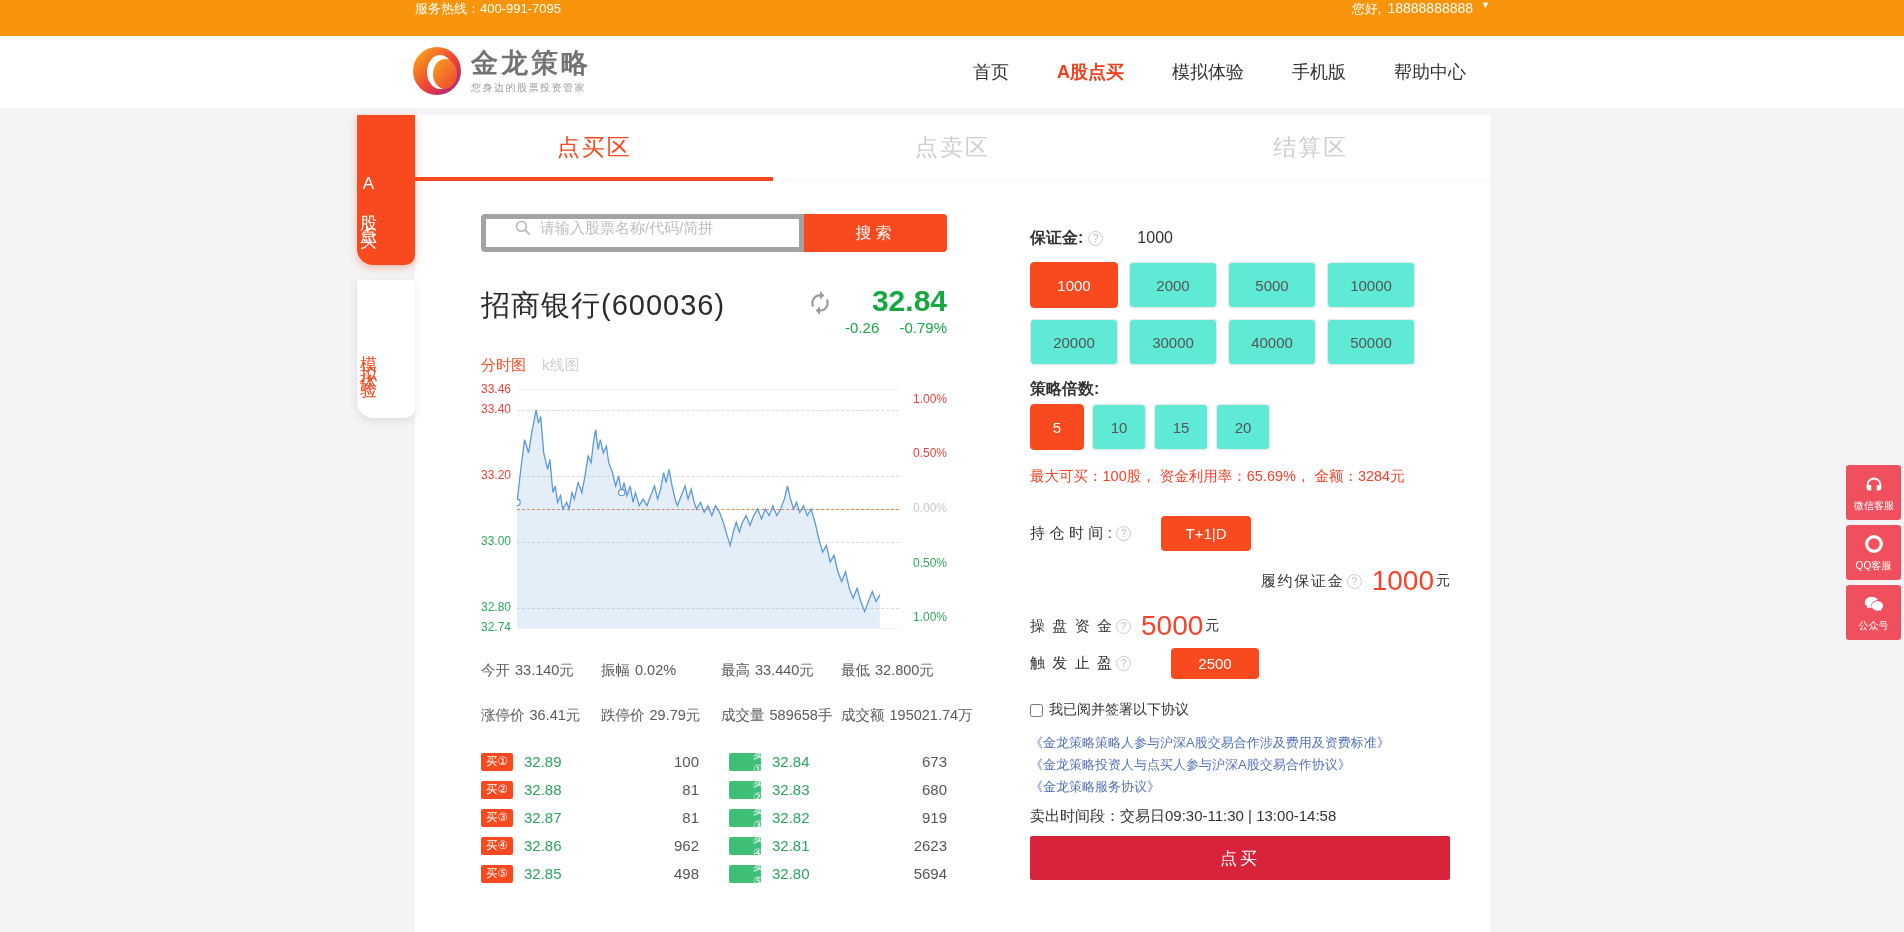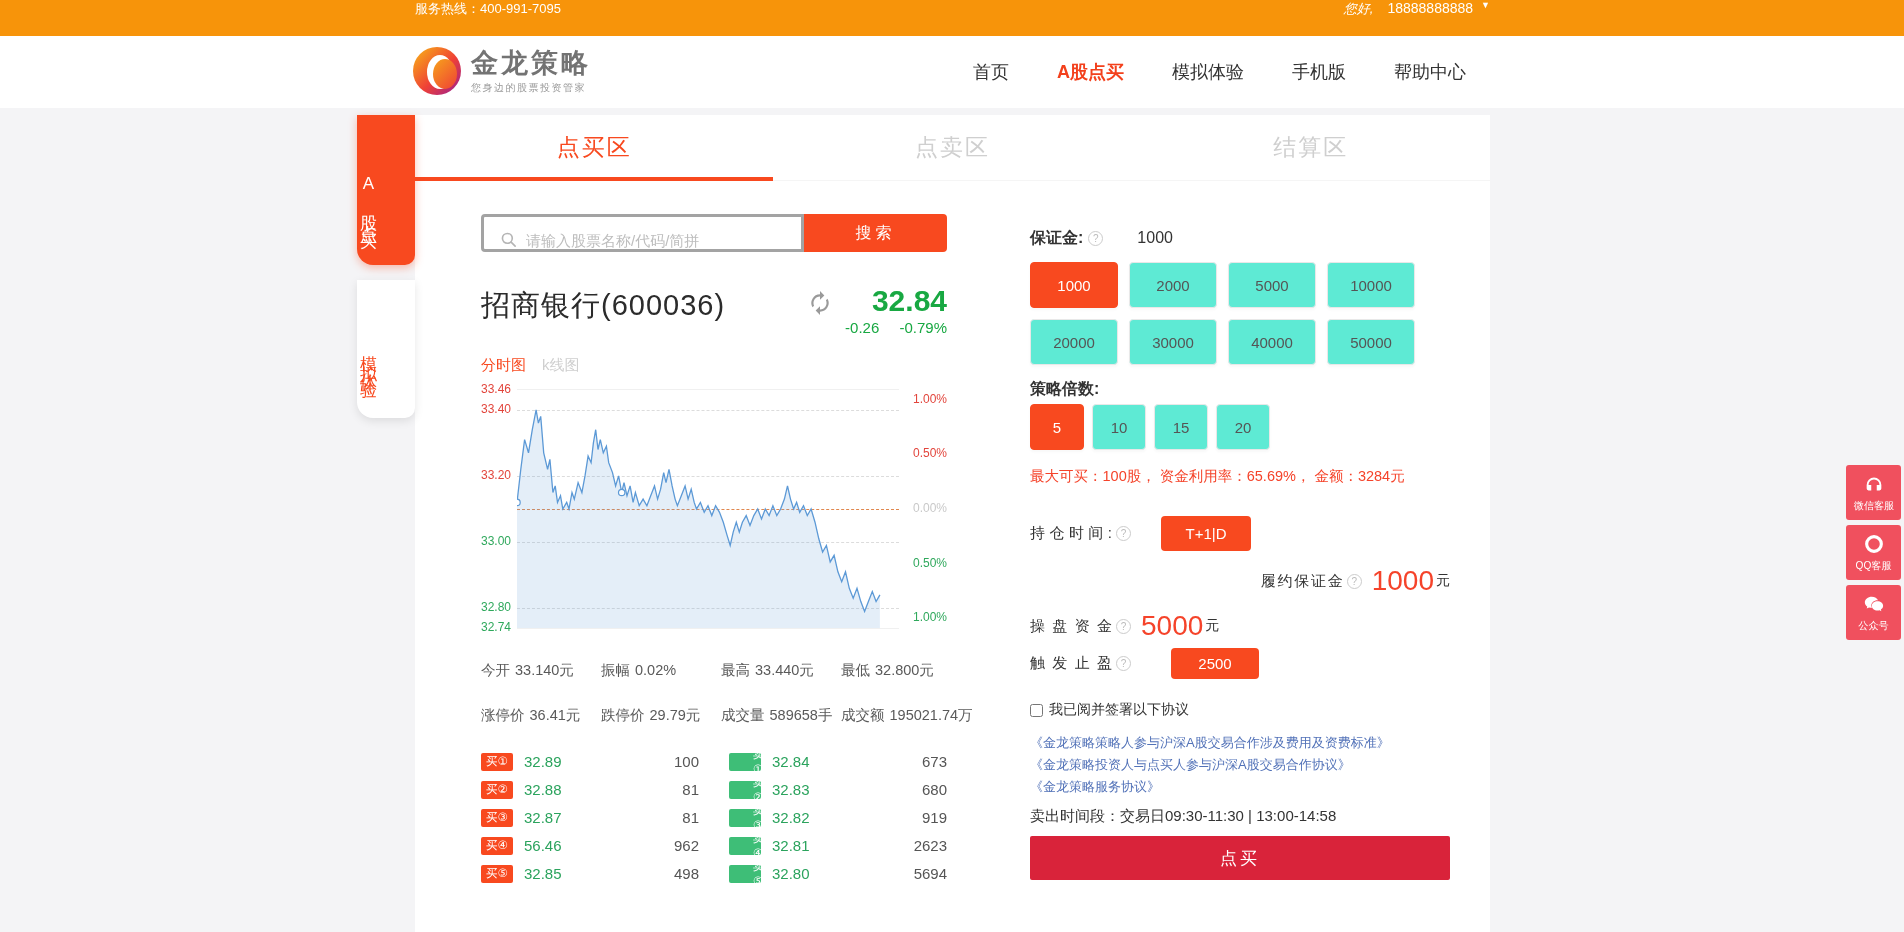--- a/index.html
+++ b/index.html
@@ -5,21 +5,21 @@
   * { margin:0; padding:0; box-sizing:border-box; }
   html,body { width:1904px; height:932px; overflow:hidden; }
   body { font-family:"Liberation Sans","DejaVu Sans",sans-serif; background:#f4f4f6; color:#333; }
   .page { position:relative; width:1904px; height:932px; }
 
   
   .topbar { height:36px; background:#f7940a; }
   .topbar-inner { margin-left:415px; width:1075px; height:36px; display:flex; align-items:flex-start; color:#fff; font-size:13px; }
   .topbar .hotline { }
   .topbar .grow { flex:1; }
-  .topbar .greet { margin-right:14px;font-style:italic; }
+  .topbar .greet { margin-right:6px; }
   .topbar .phone { font-size:14px; }
   .topbar .caret { font-size:9px; margin-left:8px; cursor:pointer; }
 
   
   .header { height:72px; background:#fff; position:relative; }
   .logo { position:absolute; left:413px; top:11px; display:flex; align-items:center; }
   .logo-mark { width:48px; height:48px; border-radius:50%; background:linear-gradient(135deg,#f7a21b 10%,#ef4136 55%,#a0218c 95%); position:relative; overflow:hidden; }
   .logo-mark::after { content:""; position:absolute; left:14px; top:8px; width:26px; height:34px; border-radius:50%; background:#fff; }
   .logo-mark::before { content:""; position:absolute; left:20px; top:12px; width:24px; height:30px; border-radius:50%; background:linear-gradient(135deg,#f7a21b,#ef4136); z-index:1; }
   .logo-text { margin-left:10px; }
@@ -40,21 +40,21 @@
   
   .card { position:absolute; left:415px; top:115px; width:1075px; height:817px; background:#fff; }
   .tabs { display:flex; height:66px; border-bottom:1px solid #f5f5f5; }
   .tab { flex:1; display:flex; align-items:center; justify-content:center; font-size:23px; color:#cfcfcf; position:relative; cursor:pointer; letter-spacing:2px; }
   .tab.active { color:#f8491f; }
   .tab.active::after { content:""; position:absolute; left:0; right:0; bottom:-1px; height:4px; background:#f8491f; }
 
   
   .left-pane { position:absolute; left:66px; top:99px; width:466px; }
   .search-row { display:flex; height:38px; }
-  .search-box { flex:1; display:flex; align-items:flex-end; border:3px solid #a3a3a3; border-radius:4px 0 0 4px; background:#fff; padding-left:16px; }
+  .search-box { flex:1; display:flex; align-items:flex-start; border:5px solid #a3a3a3; border-radius:4px 0 0 4px; background:#fff; padding-left:28px; }
   .search-box svg { flex:none; }
   .search-input { border:none; outline:none; flex:1; font-size:15px; color:#333; margin-left:8px; font-family:inherit; }
   .search-input::placeholder { color:#bdbdbd; }
   .search-btn { width:143px; background:#f8491f; color:#fff; font-size:16px; border:none; border-radius:0 4px 4px 0; cursor:pointer; font-family:inherit; letter-spacing:4px; }
 
   .title-row { margin-top:34px; display:flex; align-items:flex-start; }
   .stock-name { font-size:29px; color:#2b2b2b; font-weight:500; letter-spacing:1px; }
   .price-wrap { margin-left:auto; display:flex; align-items:flex-start; }
   .refresh { margin-top:4px; margin-right:12px; cursor:pointer; }
   .price-col { text-align:right; }
@@ -270,21 +270,21 @@
               <span class="oprice">32.88</span>
               <span class="oqty">81</span>
             </div>
           <div class="orow">
               <span class="badge bid">买③</span>
               <span class="oprice">32.87</span>
               <span class="oqty">81</span>
             </div>
           <div class="orow">
               <span class="badge bid">买④</span>
-              <span class="oprice">56.46</span>
+              <span class="oprice">32.86</span>
               <span class="oqty">962</span>
             </div>
           <div class="orow">
               <span class="badge bid">买⑤</span>
               <span class="oprice">32.85</span>
               <span class="oqty">498</span>
             </div>
         </div>
         <div class="obook-col">
           <div class="orow">

